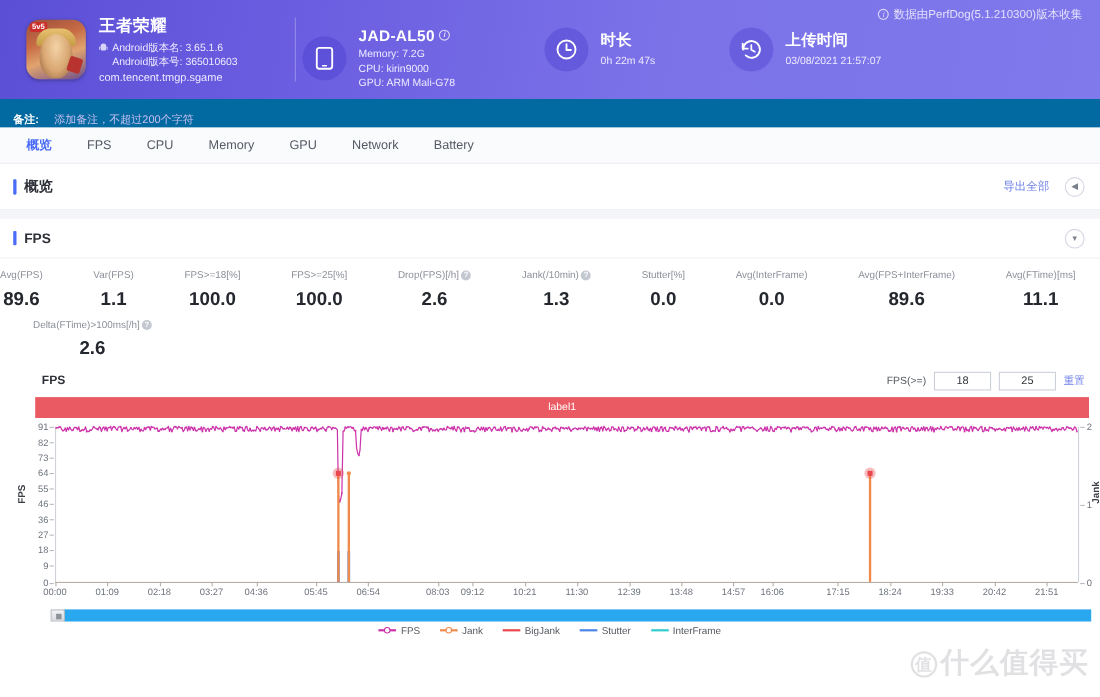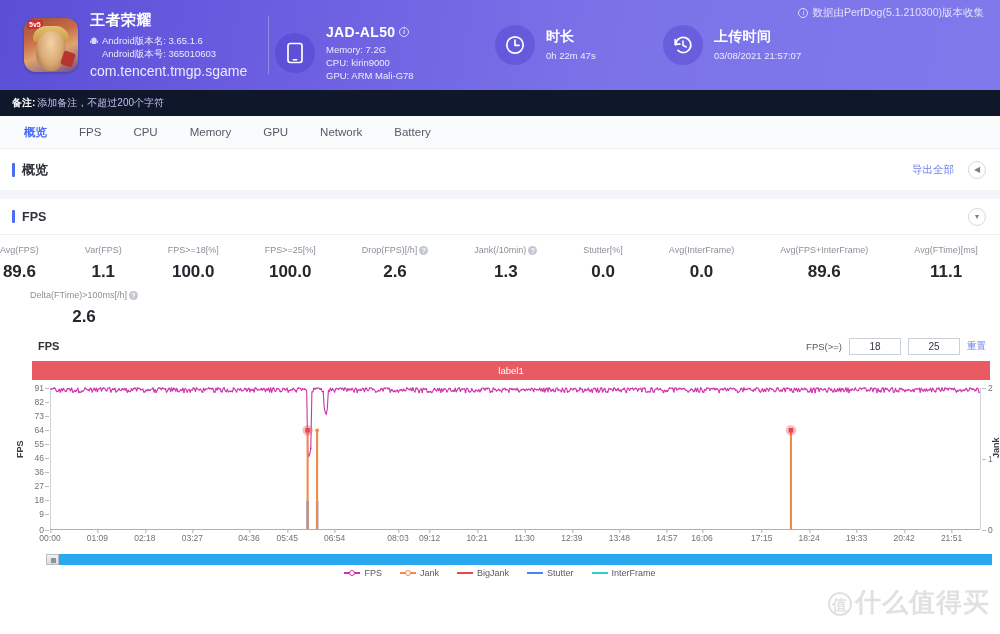--- a/index.html
+++ b/index.html
@@ -57,21 +57,21 @@
     position:absolute; left:9px; top:8px; width:36px; height:16px;
     background: linear-gradient(#e8c070,#c59b45); border-radius: 18px 18px 4px 4px;
   }
   .app-icon .acc {
     position:absolute; right:4px; bottom:6px; width:12px; height:14px;
     background:#b8322e; transform: rotate(18deg); border-radius:2px;
   }
   .app-text .app-name { font-size: 15px; font-weight: bold; letter-spacing:.5px; margin-bottom: 4px; }
   .app-row { font-size: 9.5px; color:#ece9ff; line-height: 13px; display:flex; align-items:center; gap:4px; }
   .andy { width:8px; height:8px; flex:none; }
-  .pkg { font-size: 14px; color:#ece9ff; margin-top:3px; }
+  .pkg { font-size: 10px; color:#ece9ff; margin-top:3px; }
 
   .hdr-sep { width:1px; height:58px; background: rgba(255,255,255,.28); margin: 0 6px; }
 
   .info-block { display:flex; align-items:center; gap: 11px; }
   .circ {
     width: 40px; height: 40px; border-radius: 50%;
     background: rgba(60,45,200,.30);
     display:flex; align-items:center; justify-content:center; flex:none;
   }
   .circ svg { display:block; }
@@ -79,23 +79,23 @@
   .blk-line { font-size: 9.5px; color:#eeebff; line-height: 13px; }
   .masked { display:inline-block; width:42px; height:9px; background: #dfe8f5; border-radius:1px; margin-top:4px; }
 
   .device-block { width: 220px; margin-top: 16px; }
   .creator-block { width: 168px; }
   .dur-block { width: 168px; }
   .upload-block { width: 190px; }
 
   
   .remark {
-    height: 26px; background:#0f172a;
-    display:flex; align-items:center; padding-left: 12px;
-    font-size: 10px; color:#fff;
+    height: 26px; background:#0369a1;
+    display:flex; align-items:flex-end; padding-left: 12px;
+    font-size: 10px; color:#fff;gap:12px;
   }
   .remark b { font-weight: bold; margin-right: 2px; }
   .remark span.ph { color: #c6c0f0; }
 
   
   .tabs {
     height: 33px; background:#fafbfd; border-bottom:1px solid #eaecf2;
     display:flex; align-items:center; padding-left: 8px; gap: 0;
   }
   .tab {
@@ -770,21 +770,21 @@
             <rect x="295.3086320409656" y="48.000000000000014" width="4.6" height="4.6" fill="#e8474d"></rect>
             <circle cx="780.9561082662765" cy="50.30000000000001" r="5.2" fill="#e8474d" opacity="0.35"></circle>
             <rect x="778.6561082662765" y="48.000000000000014" width="4.6" height="4.6" fill="#e8474d"></rect>
           </svg>
 
         <div id="xticks">
             <div class="xtick" style="left: 40px;">00:00</div>
             <div class="xtick" style="left: 87.449px;">01:09</div>
             <div class="xtick" style="left: 134.898px;">02:18</div>
             <div class="xtick" style="left: 182.347px;">03:27</div>
-            <div class="xtick" style="left: 239px;">04:36</div>
+            <div class="xtick" style="left: 223px;">04:36</div>
             <div class="xtick" style="left: 277.245px;">05:45</div>
             <div class="xtick" style="left: 324.694px;">06:54</div>
             <div class="xtick" style="left: 388px;">08:03</div>
             <div class="xtick" style="left: 419.592px;">09:12</div>
             <div class="xtick" style="left: 467.041px;">10:21</div>
             <div class="xtick" style="left: 514.49px;">11:30</div>
             <div class="xtick" style="left: 561.939px;">12:39</div>
             <div class="xtick" style="left: 609.388px;">13:48</div>
             <div class="xtick" style="left: 656.837px;">14:57</div>
             <div class="xtick" style="left: 692px; text-align: center;">16:06</div>

